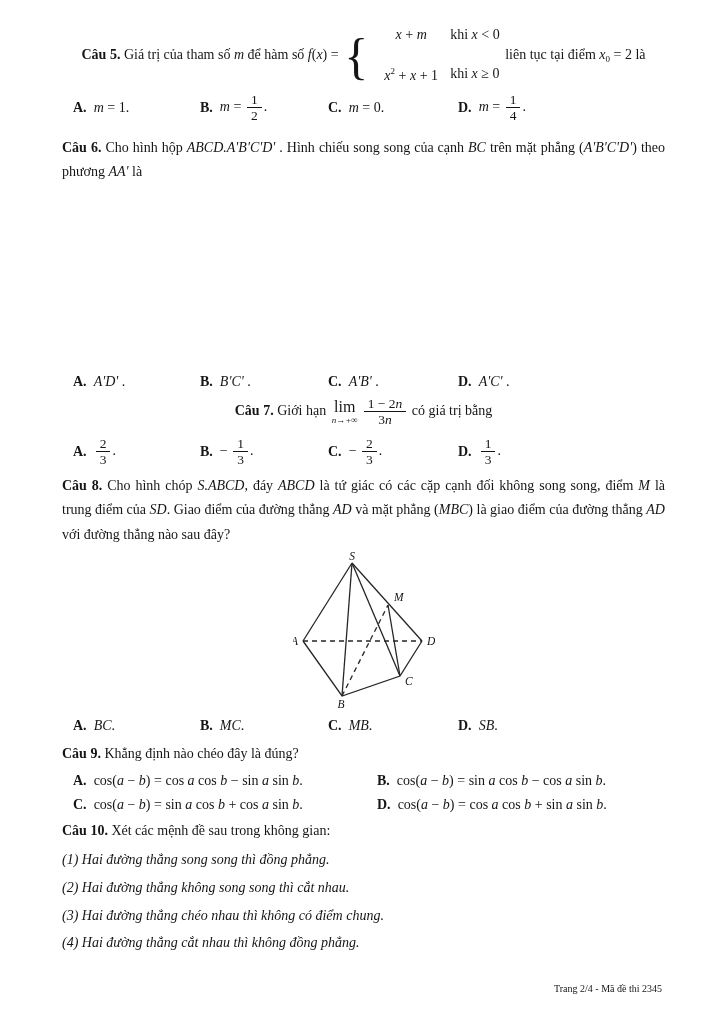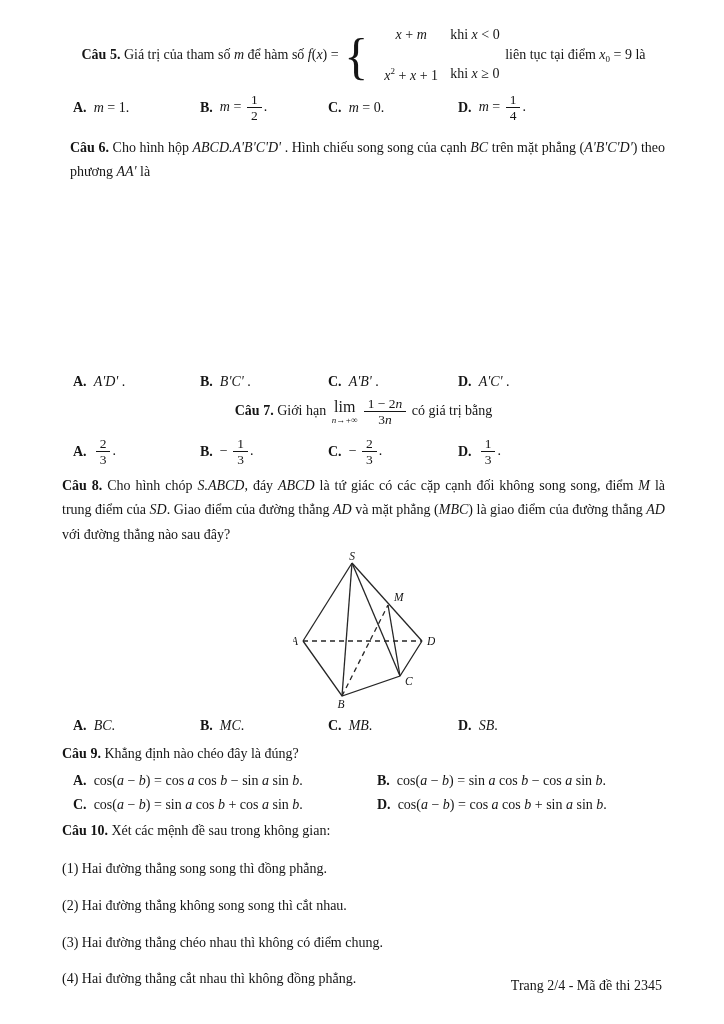--- a/index.html
+++ b/index.html
@@ -26,50 +26,50 @@
   .cases .rows{display:flex;flex-direction:column;gap:20px;}
   .cases .crow{display:flex;line-height:1.35;}
   .cases .expr{min-width:78px;}
   .opts{display:flex;margin-left:11px;align-items:center;}
   .opt{display:flex;align-items:center;}
   .opt .letter{font-weight:bold;margin-right:7px;}
   .opts4 .opt:nth-child(1){width:127px;}
   .opts4 .opt:nth-child(2){width:128px;}
   .opts4 .opt:nth-child(3){width:130px;}
   .opts2 .opt:nth-child(1){width:304px;}
-  .statement{line-height:1.55;margin-top:15px;}
+  .statement{line-height:1.55;margin-top:6px;font-style:italic;}
   .figure{text-align:center;}
   .figure svg{display:inline-block;}
   svg .edge{stroke:#262626;stroke-width:1.3;fill:none;}
   svg .edge.dashed{stroke-dasharray:5 4;}
   svg text{font-family:"Liberation Serif","DejaVu Serif",serif;font-style:italic;
            font-size:11.5px;fill:#151515;}
-  .footer{position:absolute;right:62px;bottom:30px;font-size:14px;}
+  .footer{position:absolute;right:62px;bottom:30px;font-size:10px;}
   .mt2{margin-top:2px;} .mt4{margin-top:4px;} .mt6{margin-top:6px;} .mt8{margin-top:8px;}
-  .mt10{margin-top:6px;} .mt12{margin-top:12px;margin-left:8px;}
+  .mt10{margin-top:6px;} .mt12{margin-top:12px;}
 </style>
 </head>
 <body>
 
 <div class="page">
 
   <div class="para oneline">
     <b class="qlabel">Câu 5.</b><span><span class="seg-t"> Giá trị của tham số </span><span class="seg-i">m</span><span class="seg-t"> để hàm số </span><span class="seg-i">f</span><span class="seg-t">(</span><span class="seg-i">x</span><span class="seg-t">) = </span></span><span class="cases">
         <span class="brace">{</span>
         <span class="rows">
           <span class="crow">
             <span class="expr"><span class="seg-i">x</span><span class="seg-t"> + </span><span class="seg-i">m</span></span>
             <span><span class="seg-t">khi </span><span class="seg-i">x</span><span class="seg-t"> &lt; 0</span></span>
           </span>
           <span class="crow">
             <span class="expr"><span class="seg-i">x</span><span class="seg-sp">2</span><span class="seg-t"> + </span><span class="seg-i">x</span><span class="seg-t"> + 1</span></span>
             <span><span class="seg-t">khi </span><span class="seg-i">x</span><span class="seg-t"> ≥ 0</span></span>
           </span>
         </span>
-      </span><span><span class="seg-t"> liên tục tại điểm </span><span class="seg-i">x</span><span class="seg-sb">0</span><span class="seg-t"> = 9 là</span></span>
+      </span><span><span class="seg-t"> liên tục tại điểm </span><span class="seg-i">x</span><span class="seg-sb">0</span><span class="seg-t"> = 2 là</span></span>
   </div>
   <div class="opts opts4 mt6">
     <span class="opt">
         <b class="letter">A.</b>
         <span><span class="seg-i">m</span><span class="seg-t"> = 1.</span></span>
       </span>
     <span class="opt">
         <b class="letter">B.</b>
         <span><span class="seg-i">m</span><span class="seg-t"> = </span><span class="frac">
             <span class="num"><span class="seg-t">1</span></span>

